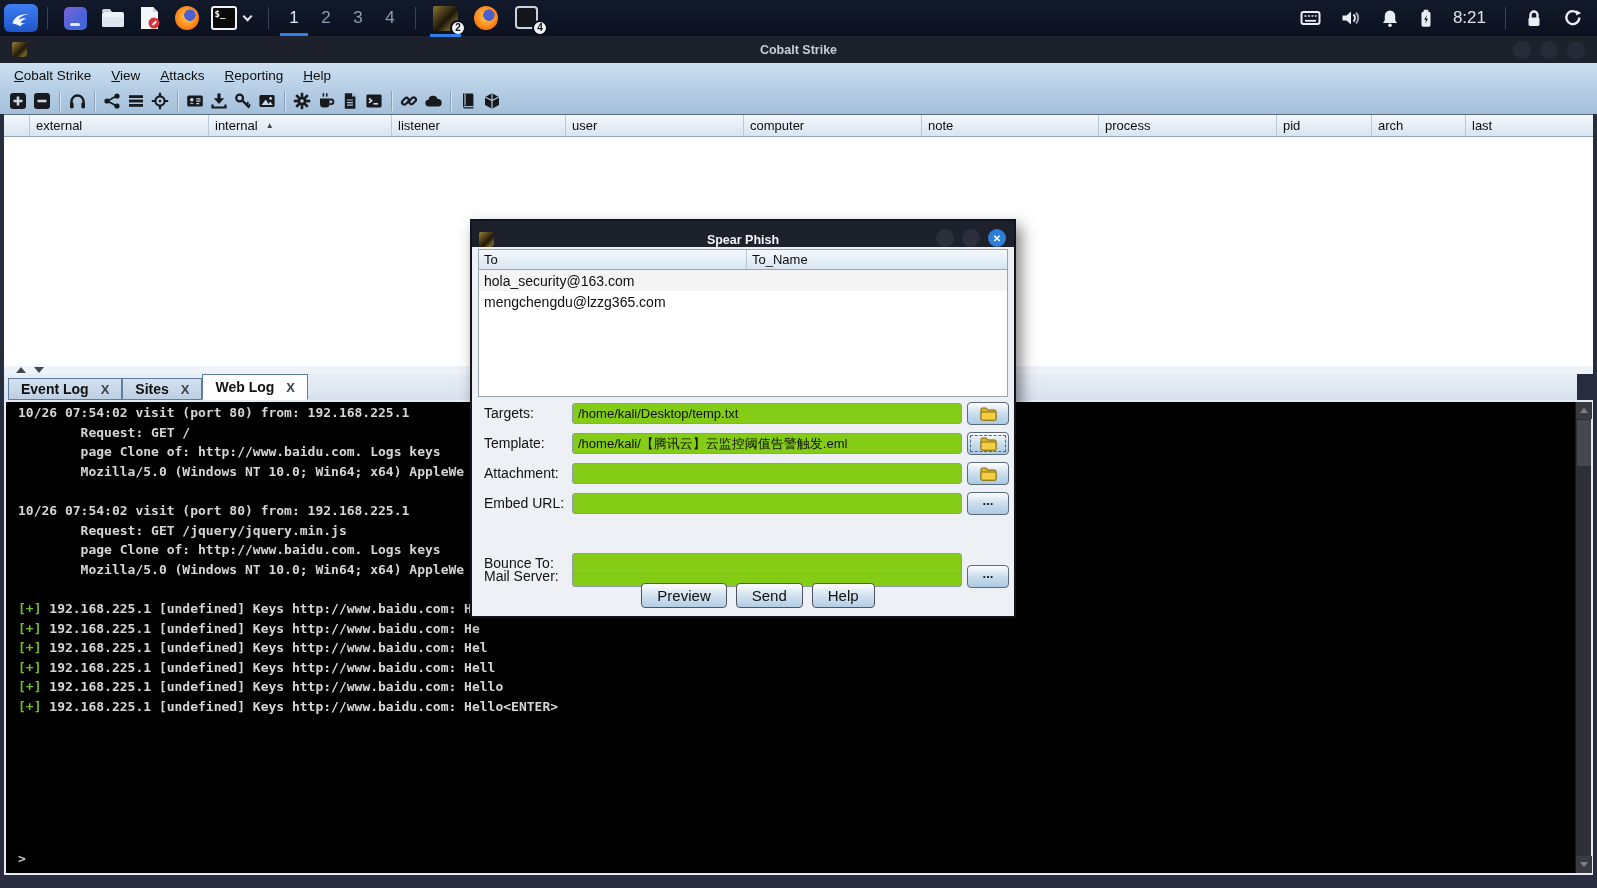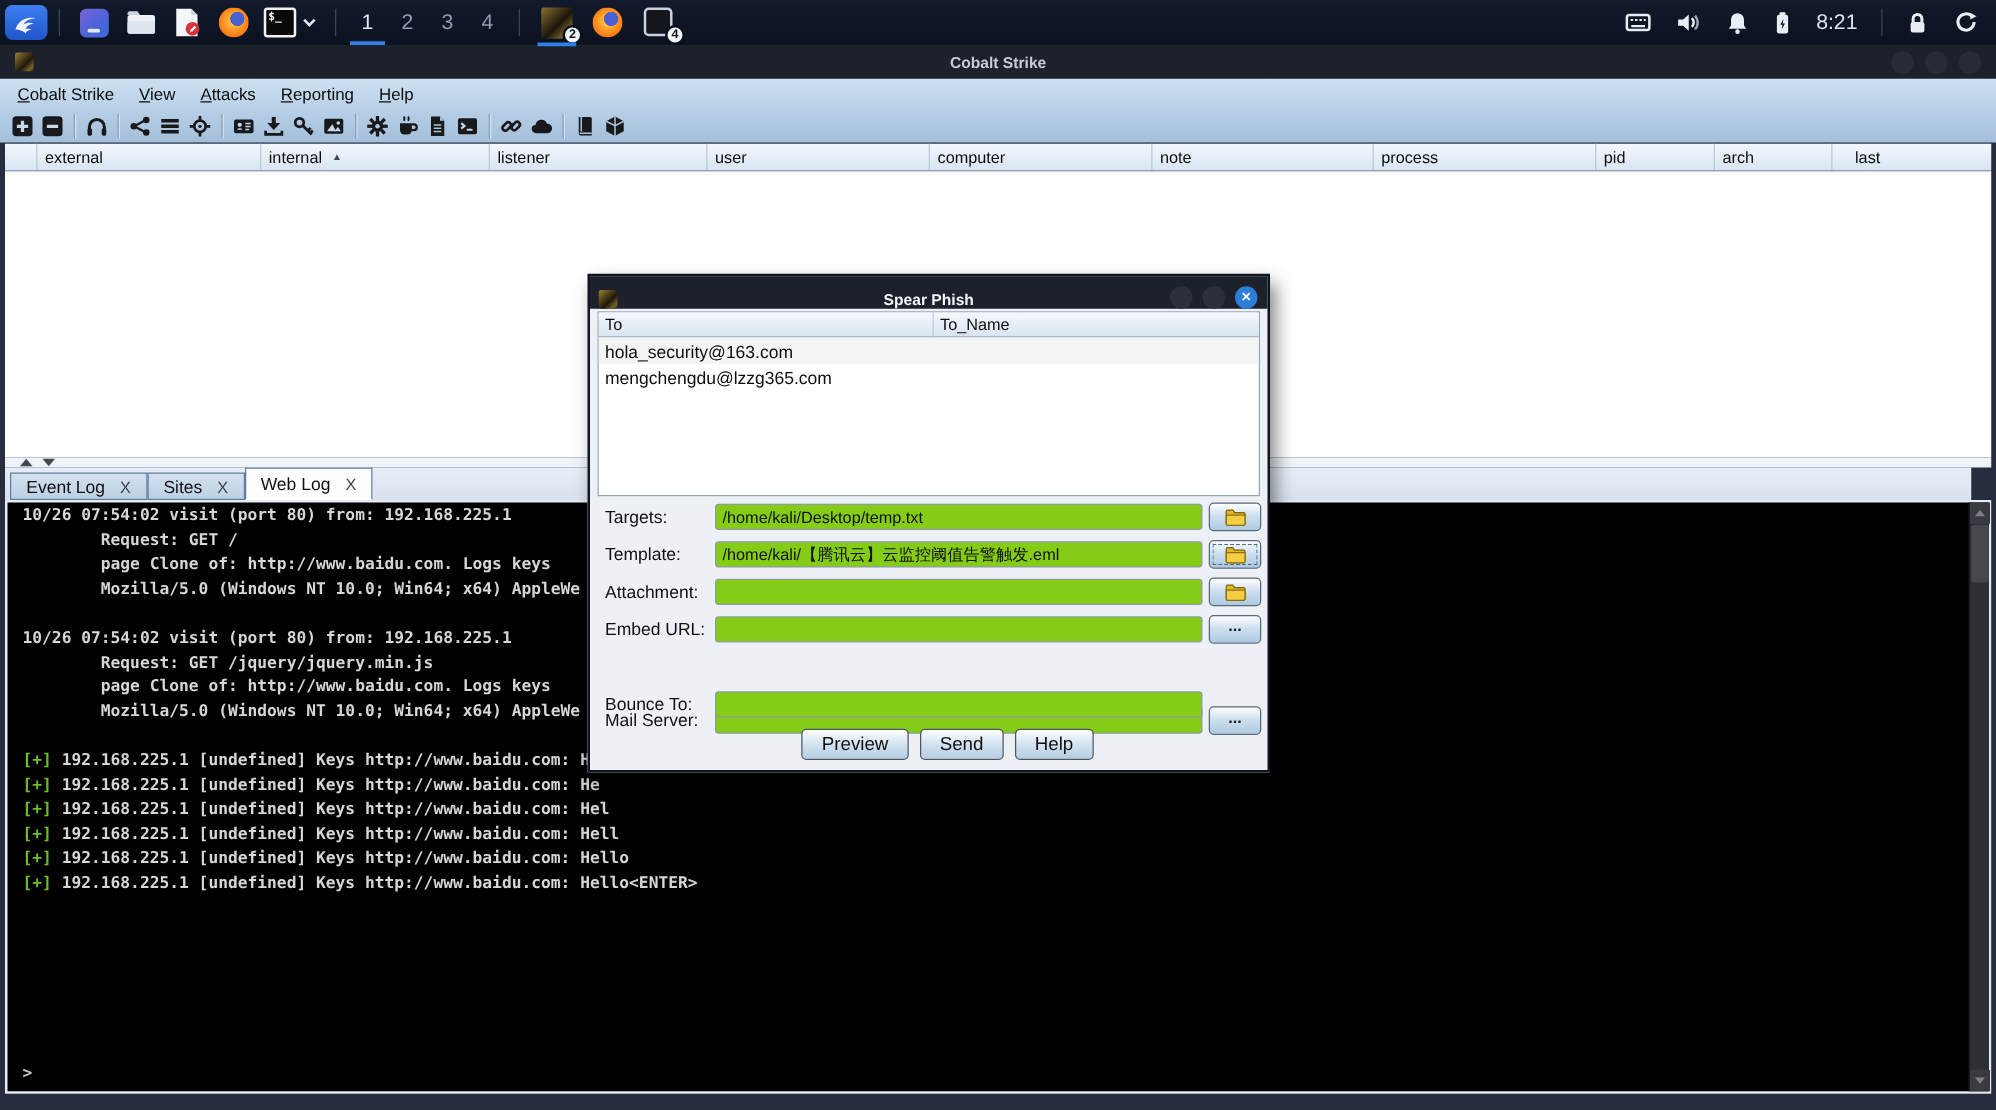--- a/index.html
+++ b/index.html
@@ -64,21 +64,21 @@
     background:linear-gradient(180deg,#f4f8fc,#d8e5f1); border-top:1px solid #5c6d80; border-bottom:1px solid #93a6ba; }
   .gh-cell { border-right:1px solid #b9cadb; font-size:13px; color:#0d0d0d; display:flex; align-items:center; padding-left:6px; position:relative; }
   .gh-cell .sort { font-size:8px; color:#3c4550; margin-left:8px; }
   #table-body { position:absolute; left:4px; top:101px; right:4px; height:229px; background:#fff; }
 
   #splitter { position:absolute; left:4px; top:330px; right:4px; height:8px; background:#eef2f9; }
   .tri-up { position:absolute; left:12px; top:1px; width:0; height:0; border-left:5px solid transparent; border-right:5px solid transparent; border-bottom:6px solid #42484f; }
   .tri-down { position:absolute; left:30px; top:1px; width:0; height:0; border-left:5px solid transparent; border-right:5px solid transparent; border-top:6px solid #42484f; }
 
   #tabbar { position:absolute; left:4px; top:338px; right:20px; height:26px;
-    background:linear-gradient(180deg,#e8eef6,#d8e2ee); display:flex; align-items:flex-end; padding-left:4px; }
+    background:linear-gradient(180deg,#e8eef6,#d8e2ee); display:flex; align-items:flex-end; padding-left:4px;font-weight:bold; }
   .tab { display:flex; align-items:center; gap:12px; padding:0 12px; font-size:14px; color:#101010;
     border:1px solid #5f7d9c; height:22px; background:linear-gradient(180deg,#d4e1ef,#bccfe2); }
   .tab.active { height:26px; background:#fdfdfe; border-bottom-color:#fdfdfe; }
   .tab .close-x { font-size:13px; color:#3d434b; }
 
   #console-wrap { position:absolute; left:4px; top:364px; right:4px; bottom:13px;
     border:2px solid #e4ebf5; background:#000; }
   #console-lines { position:absolute; left:12px; top:3px; right:22px; }
   .cline { height:19.6px; font-family:"DejaVu Sans Mono",monospace; font-size:13px; font-weight:bold;
     color:#d6d6d6; white-space:pre; }
@@ -424,21 +424,21 @@
       </div>
     <div class="gh-cell" style="width:178px;">
         <span>process</span>
       </div>
     <div class="gh-cell" style="width:95px;">
         <span>pid</span>
       </div>
     <div class="gh-cell" style="width:94px;">
         <span>arch</span>
       </div>
-    <div class="gh-cell" style="flex:1; border-right:none;margin-left:12px;">
+    <div class="gh-cell" style="flex:1; border-right:none;">
         <span>last</span>
       </div>
   </div>
   <div id="table-body"></div>
 
   <div id="splitter">
     <div class="tri-up"></div>
     <div class="tri-down"></div>
   </div>
 

